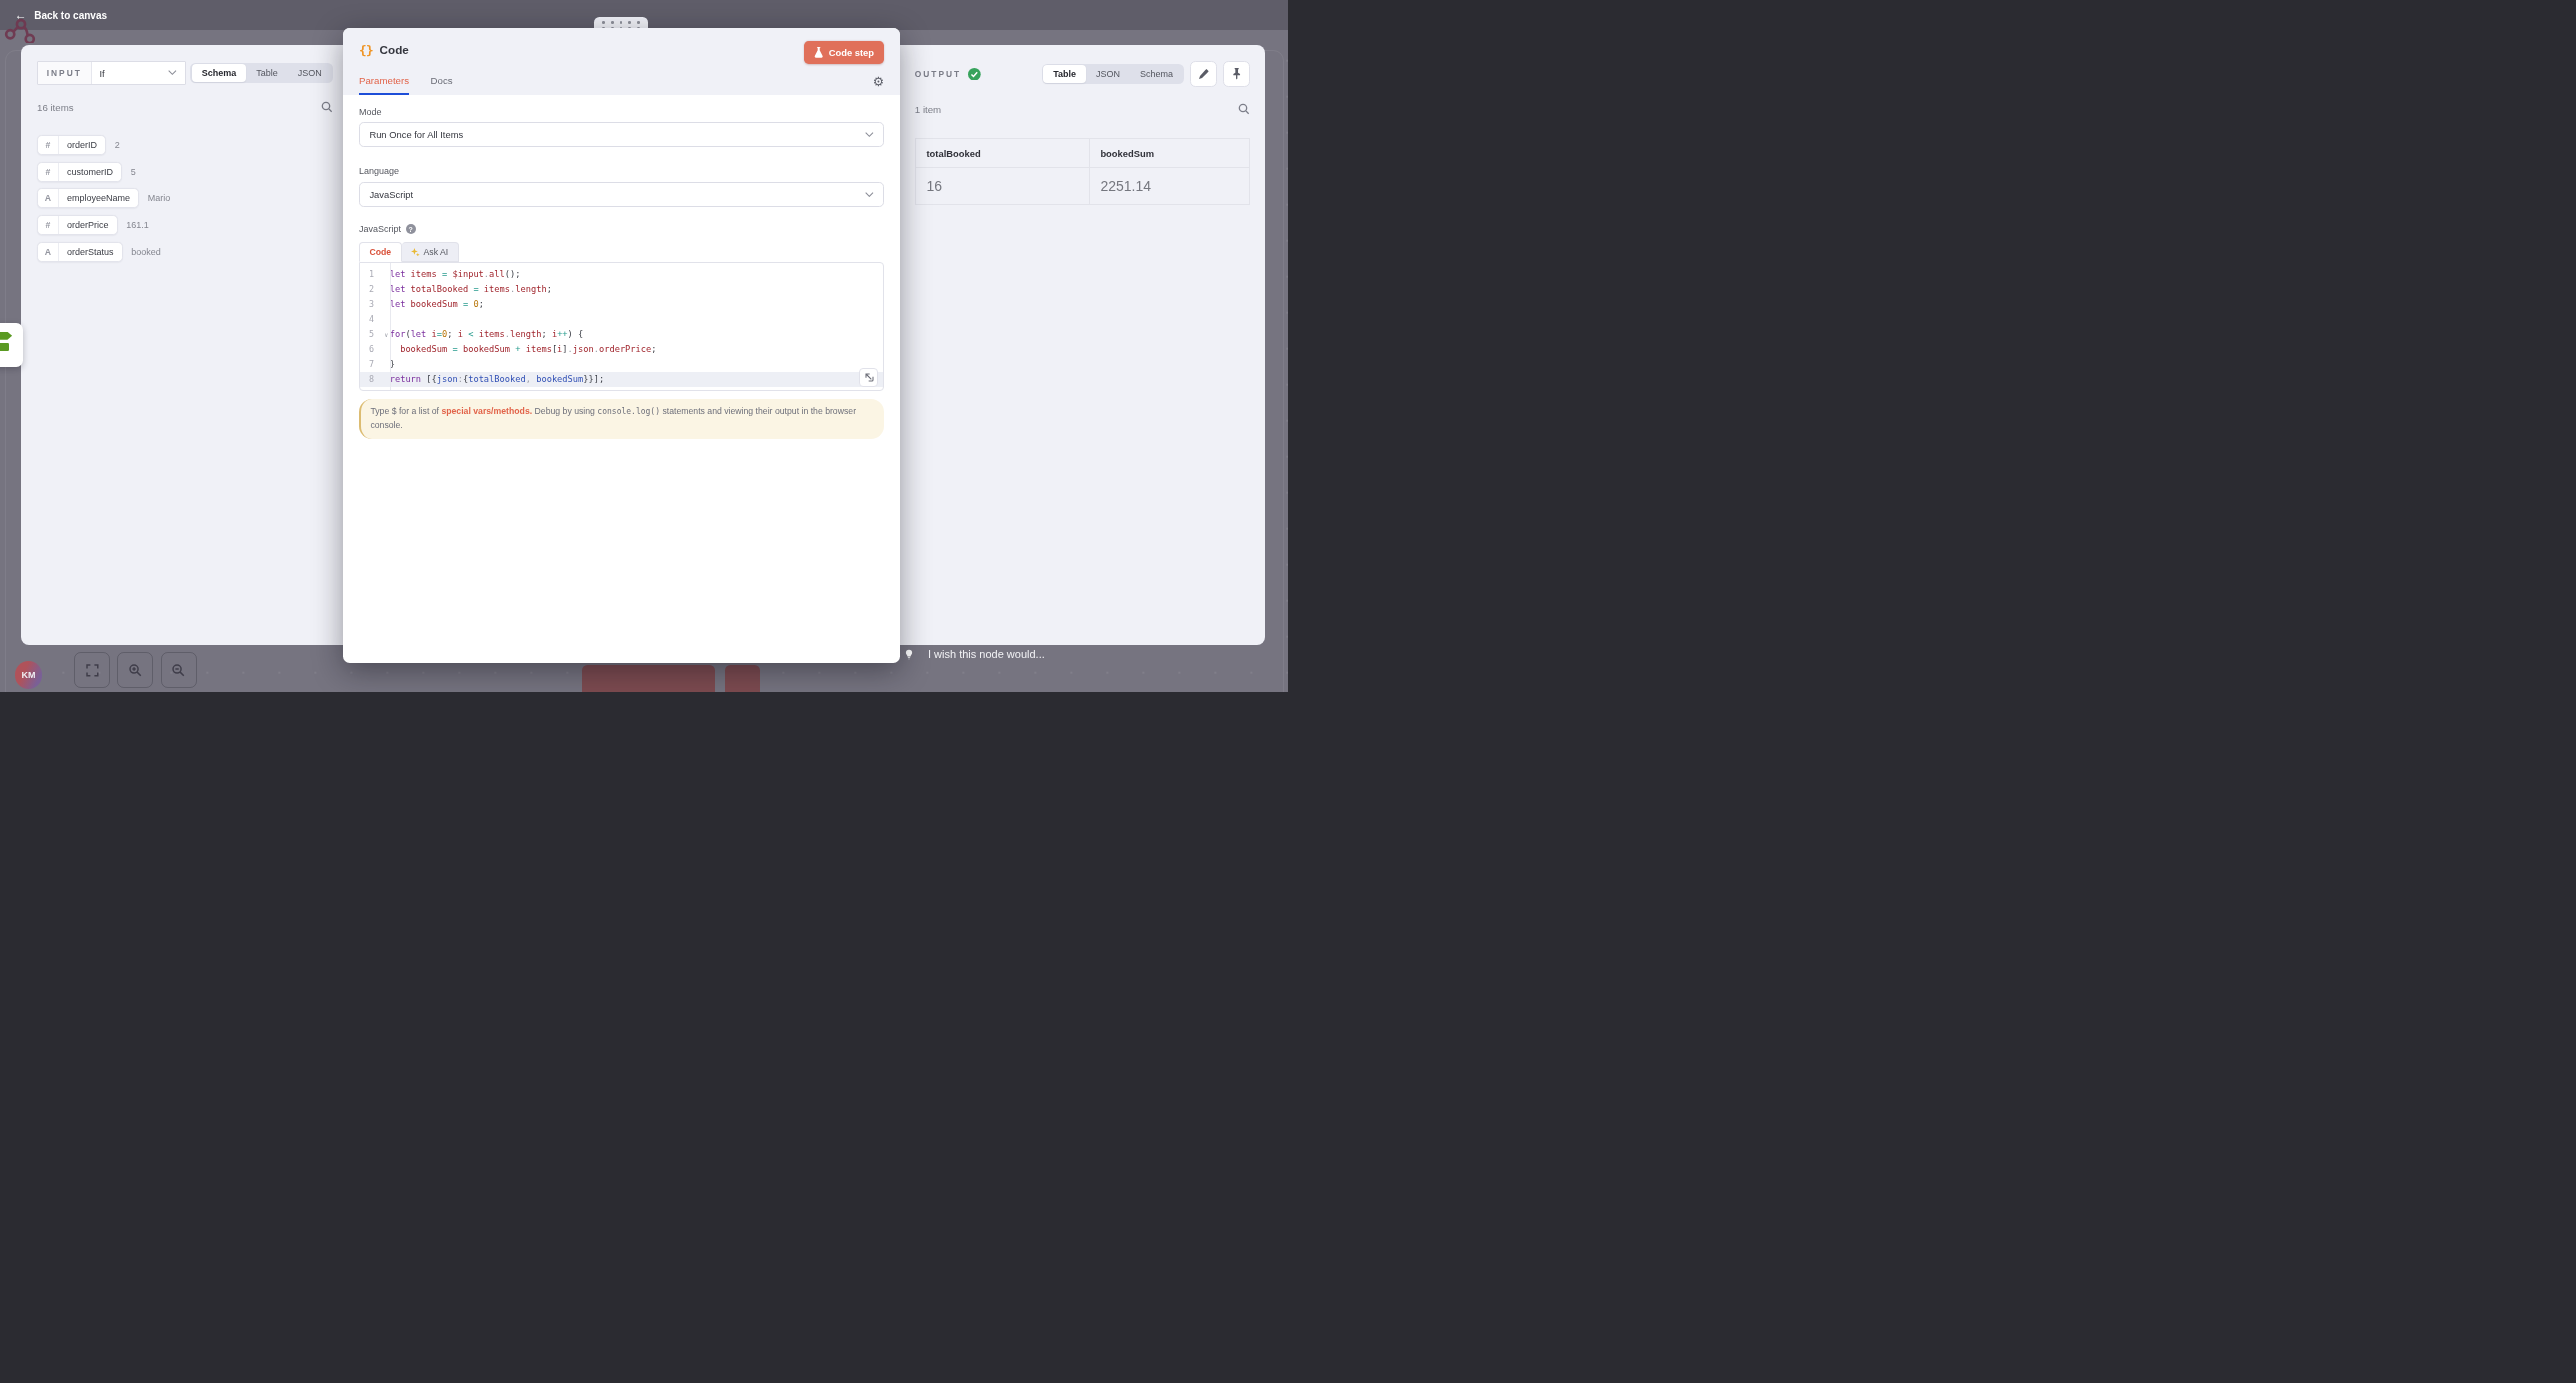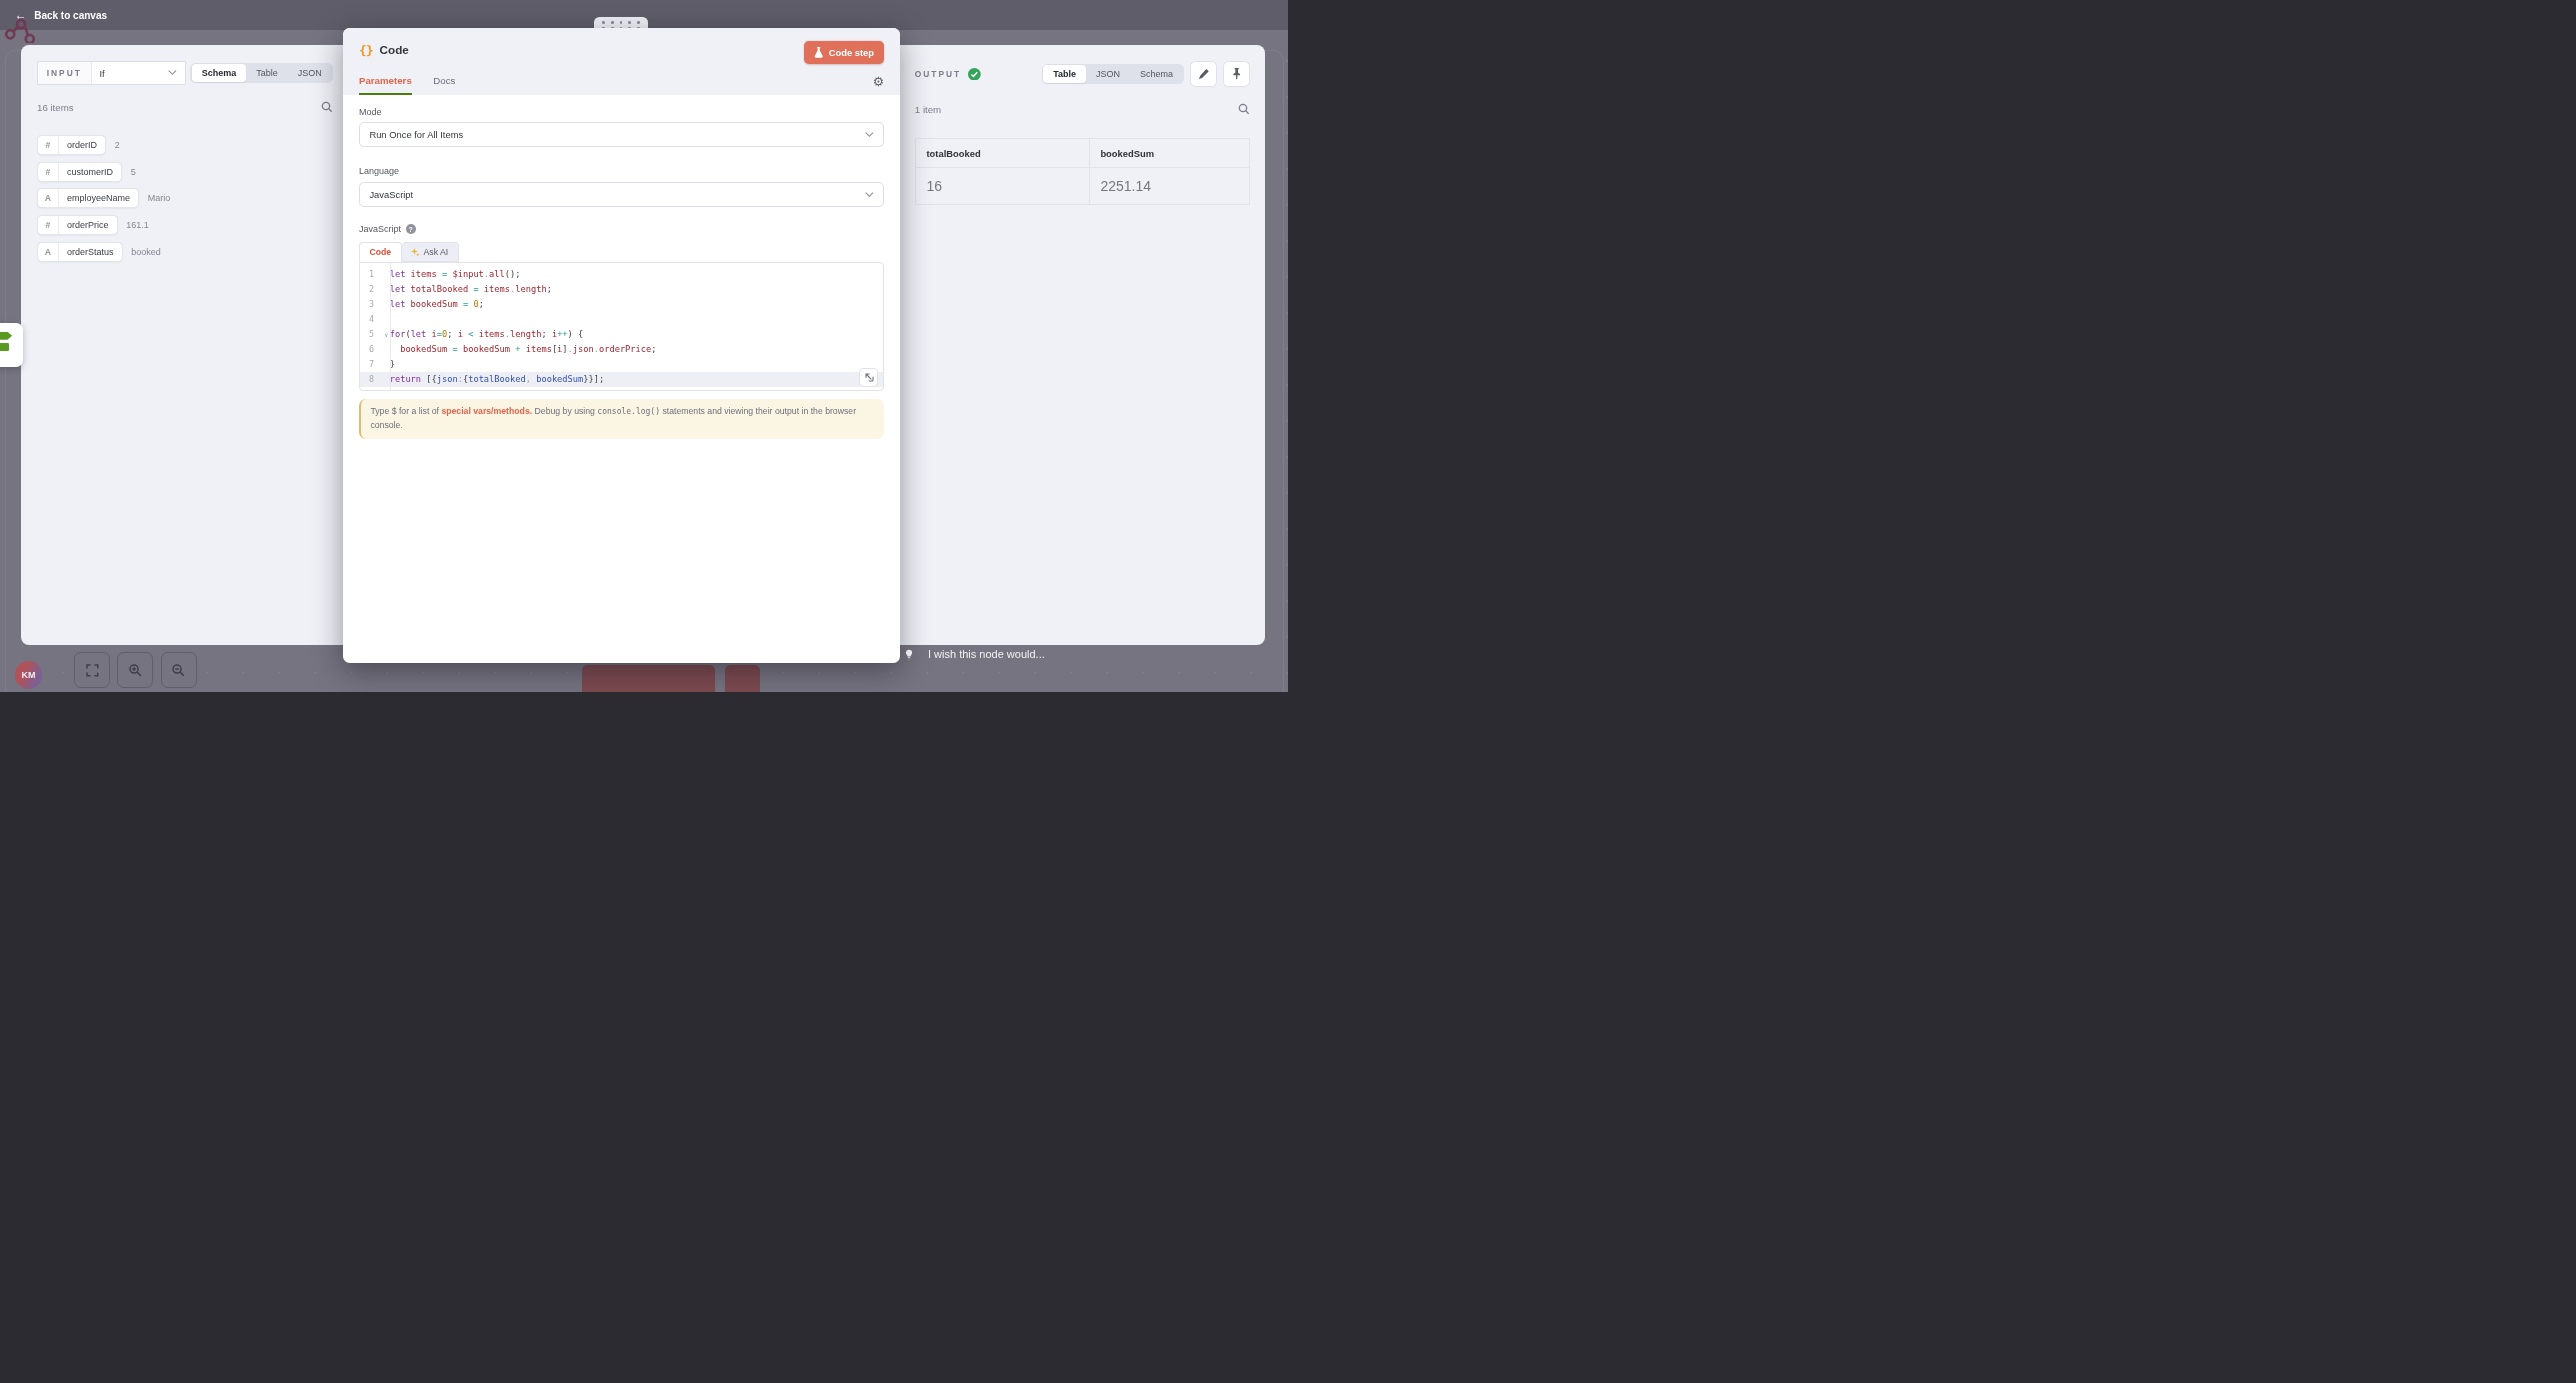--- a/index.html
+++ b/index.html
@@ -77,21 +77,21 @@
     border-radius:6.7px;z-index:3;box-shadow:0 8px 30px rgba(15,15,25,.42);}
   .modal-header{position:relative;height:67px;background:#f0f1f7;border-radius:6.7px 6.7px 0 0;}
   .modal-title{position:absolute;left:16px;top:14px;display:flex;align-items:center;gap:6.7px;}
   .braces{font-family:"DejaVu Sans Mono",monospace;font-weight:700;font-size:12.7px;color:#ef9526;letter-spacing:-0.7px;}
   .title-text{font-size:11.7px;font-weight:700;color:#35373f;}
   .test-btn{position:absolute;right:16px;top:12.7px;height:23px;padding:0 10px;border-radius:4.7px;
     background:#e0705a;display:flex;align-items:center;gap:5.4px;cursor:pointer;box-shadow:0 0.7px 2px rgba(120,40,30,.25);}
   .test-btn span{color:#fff;font-size:9.4px;font-weight:600;}
   .modal-tabs{position:absolute;left:16px;bottom:0;display:flex;gap:21.5px;}
   .mtab{padding-bottom:7.4px;font-size:9.7px;color:#6b6d77;cursor:pointer;}
-  .mtab.active{color:#e2644a;font-weight:700;border-bottom:2px solid #4d7c0f;}
+  .mtab.active{color:#e2644a;font-weight:400;border-bottom:2px solid #1d4ed8;}
   .gear{position:absolute;right:16px;bottom:6.7px;font-size:12.7px;color:#5d5f69;cursor:pointer;line-height:1;}
   .modal-body{padding:12px 16px 0;}
   .field-label{font-size:9px;color:#55575f;}
   .select{margin-top:5.4px;height:25px;border:0.7px solid #dcdde6;border-radius:4.7px;display:flex;
     align-items:center;justify-content:space-between;padding:0 9.4px;font-size:9.4px;color:#35373f;
     background:#fff;cursor:pointer;box-sizing:border-box;}
   .mt28{margin-top:19px;}
   .js-label-row{margin-top:17.4px;display:flex;align-items:center;gap:4.7px;}
   .help{width:10px;height:10px;border-radius:50%;background:#8f919c;color:#fff;font-size:7px;
     font-weight:700;display:flex;align-items:center;justify-content:center;cursor:pointer;}
@@ -106,21 +106,21 @@
   .gutter-sep{position:absolute;left:29.5px;top:0;bottom:0;width:0.7px;background:#e8e9ef;z-index:2;}
   .cl{display:flex;height:15px;line-height:15px;}
   .cl.active{background:#edeff5;}
   .ln{width:23px;text-align:center;color:#a9aab4;font-size:8.4px;flex:none;}
   .fold{width:6.7px;flex:none;text-align:center;color:#9a9ca6;font-size:6px;}
   .code-text{white-space:pre;}
   .tk-k{color:#7b2f9e;}.tk-v{color:#a1262e;}.tk-o{color:#2a9d8f;}
   .tk-n{color:#b8770b;}.tk-b{color:#3150b5;}.tk-dot{color:#9b9da7;}.tk-pl{color:#3a3d45;}
   .expand-btn{position:absolute;right:4.7px;bottom:2.7px;width:17.4px;height:17.4px;border:0.7px solid #e1e2ea;
     border-radius:4px;background:#fff;display:flex;align-items:center;justify-content:center;cursor:pointer;z-index:3;}
-  .hint{margin-top:8px;background:#fbf5e4;border-left:2.7px solid #dcbc72;border-radius:7px;
+  .hint{margin-top:8px;background:#fbf5e4;border-left:2.7px solid #dcbc72;border-radius:13px;
     padding:6.7px 9.4px;font-size:8.7px;color:#6d6f7a;line-height:1.55;}
   .hint-link{color:#e2644a;font-weight:600;cursor:pointer;}
   .hint-code{font-family:"DejaVu Sans Mono",monospace;font-size:8px;}
   svg{display:block;}
 </style>
 </head>
 <body>
 
 <div class="screen">
 

